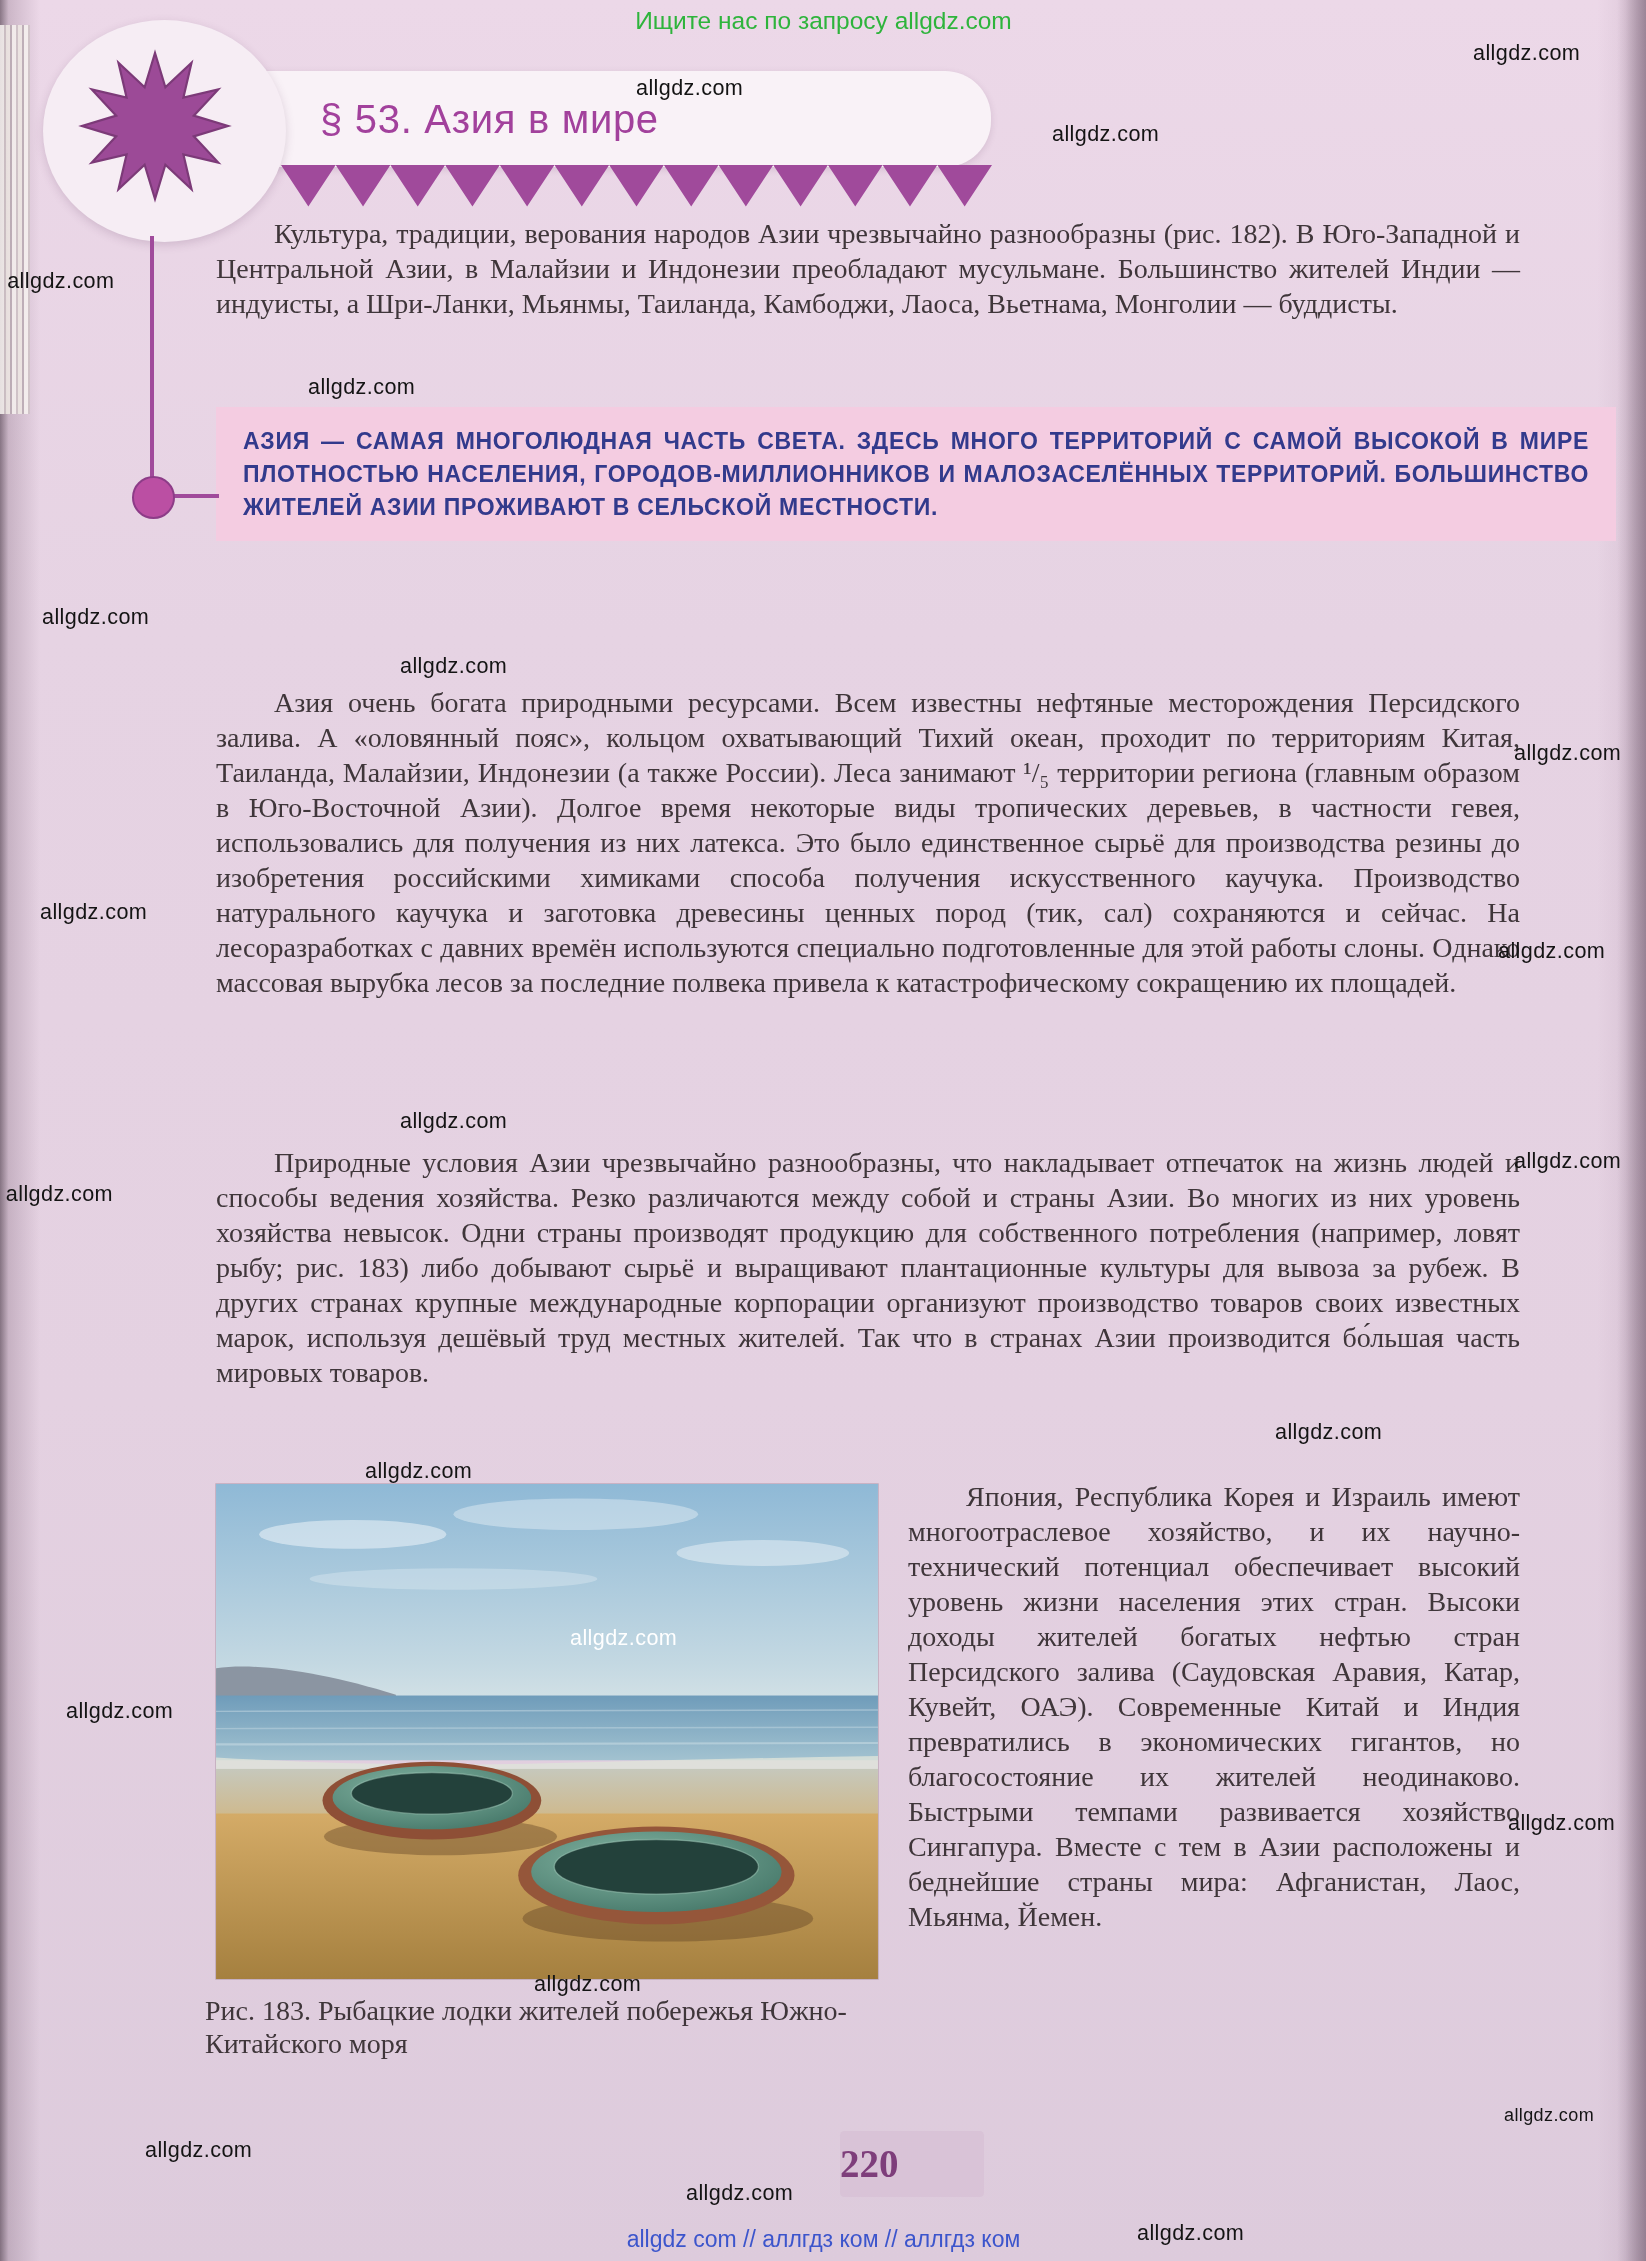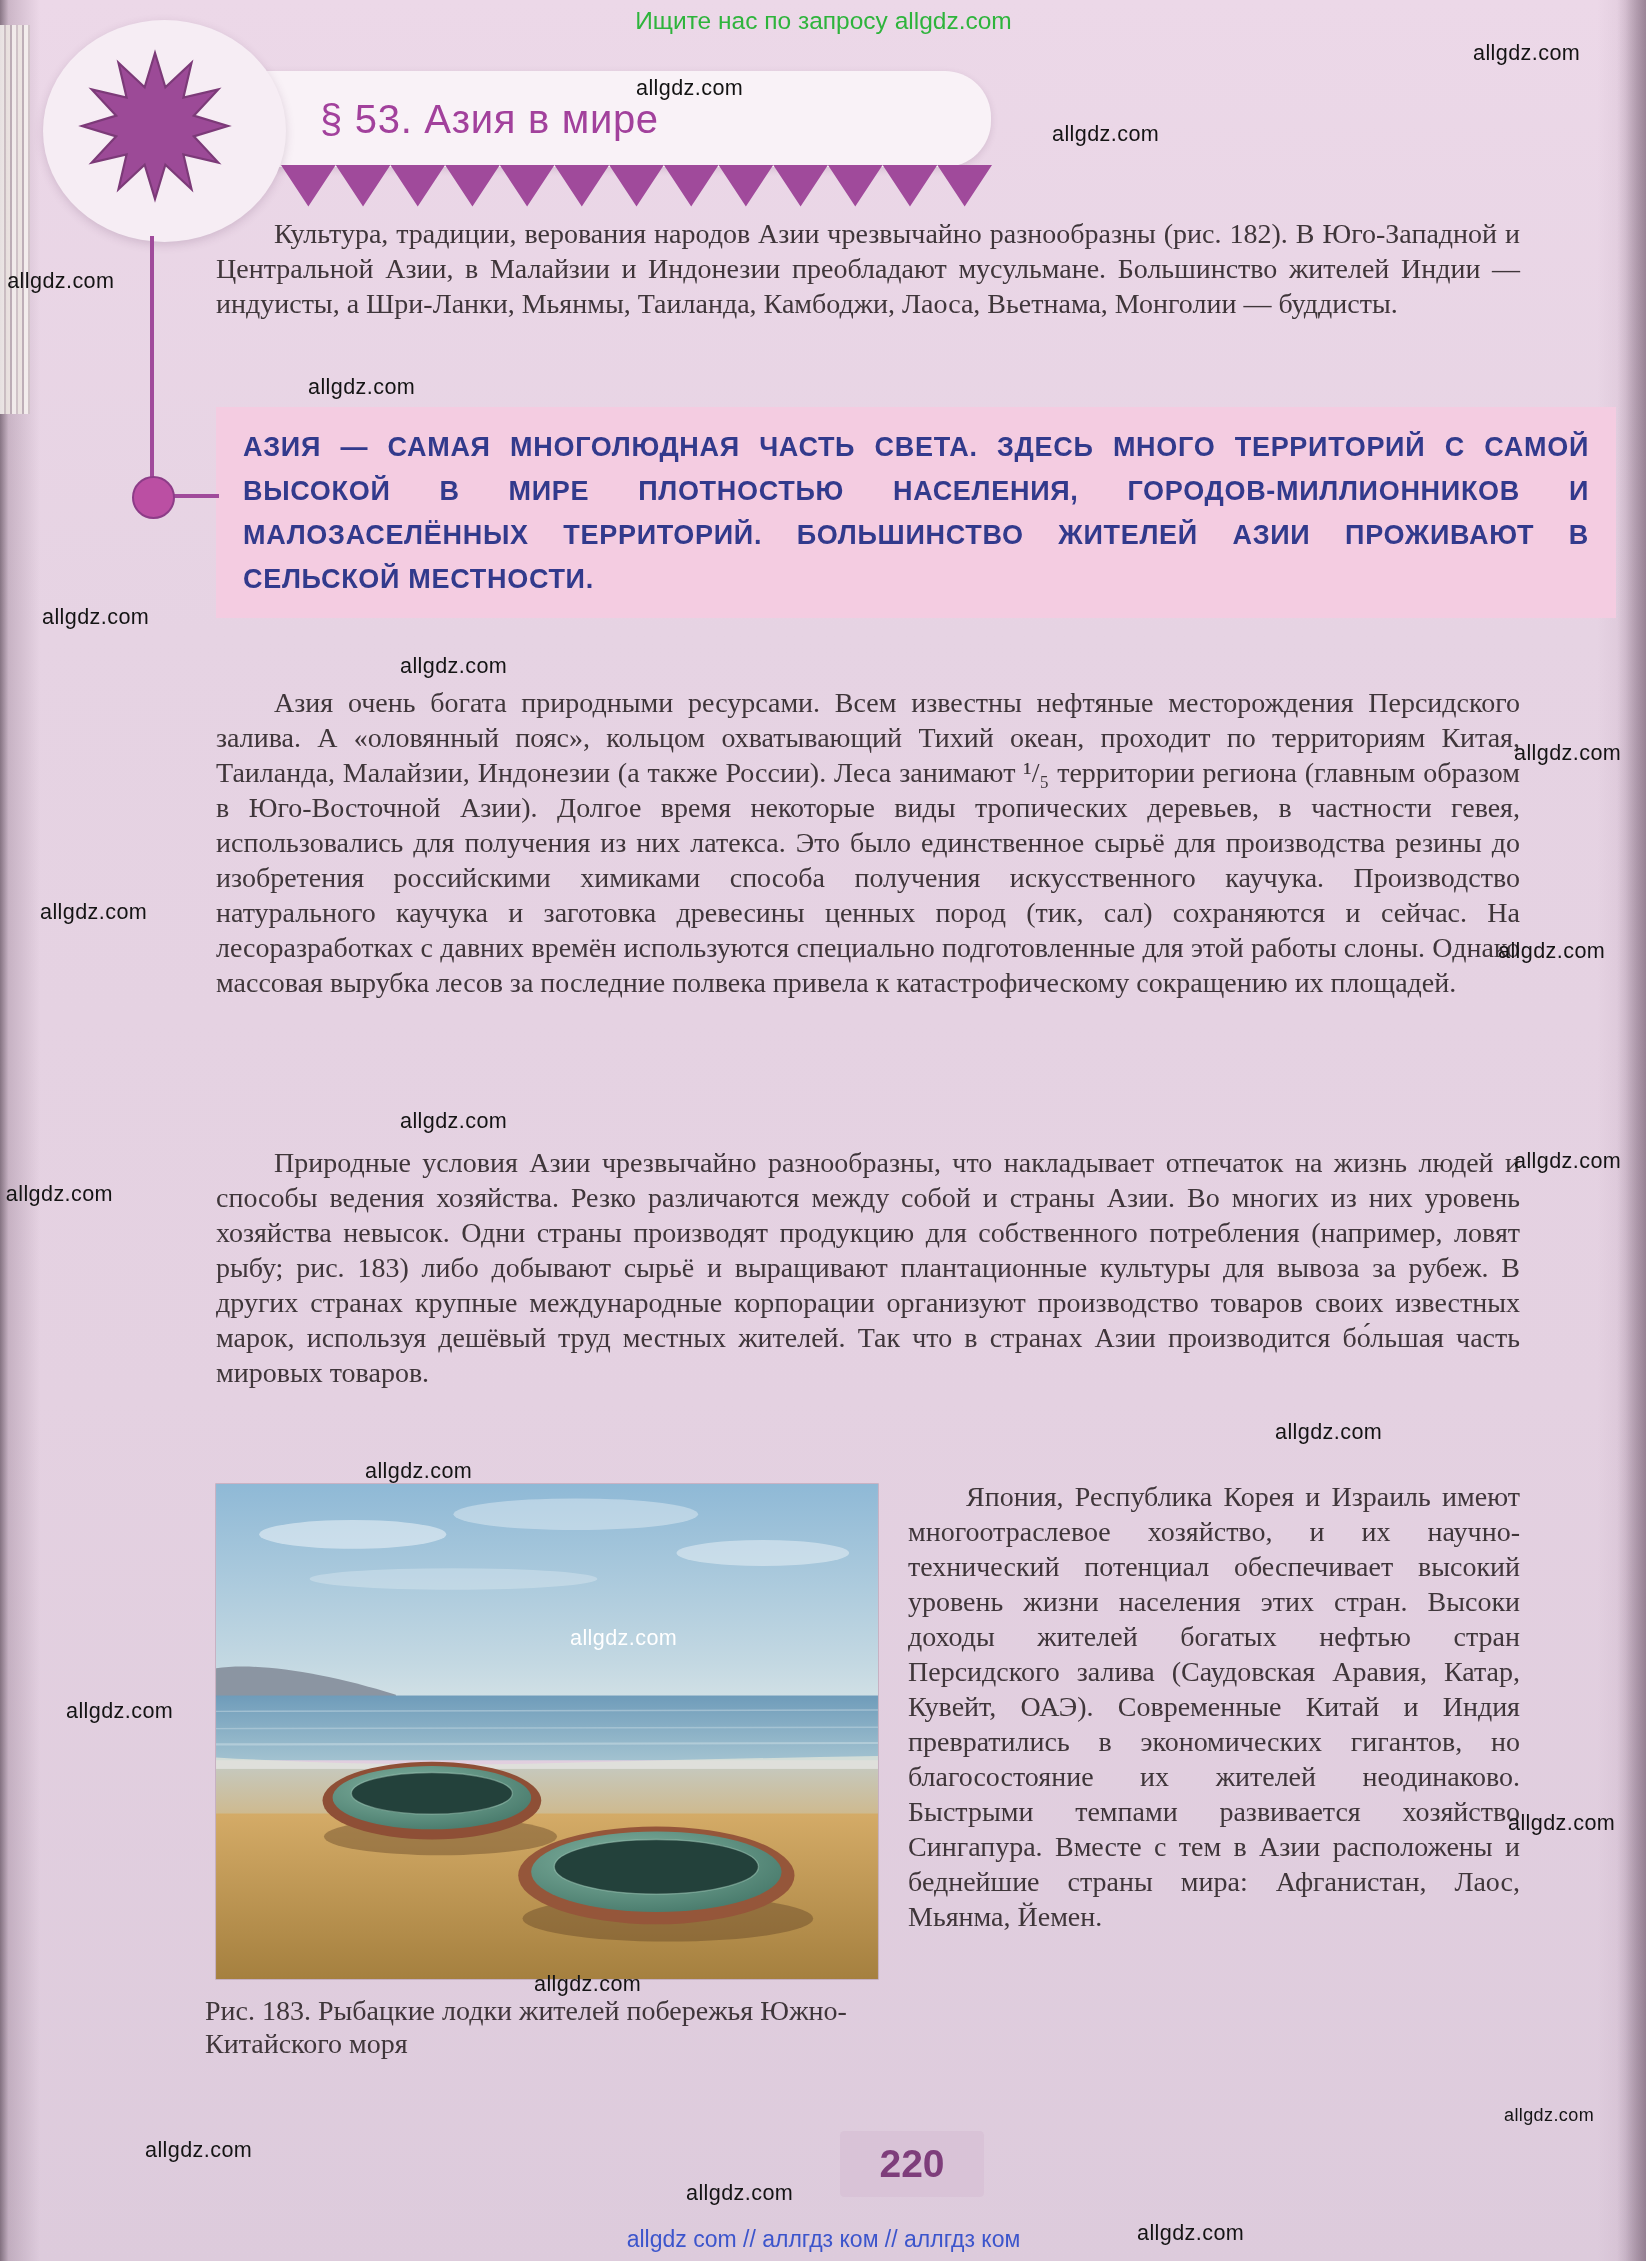--- a/index.html
+++ b/index.html
@@ -49,35 +49,35 @@
   .para { position:absolute; font-size:28px; line-height:35px; color:#3f363a;
     text-align:justify; text-indent:58px; }
   .intro-para   { left:216px; top:216px;  width:1304px; }
   .res-para     { left:216px; top:685px;  width:1304px; }
   .cond-para    { left:216px; top:1145px; width:1304px; }
   .econ-para    { left:908px; top:1479px; width:612px; }
 
   .key-box { position:absolute; left:216px; top:407px; width:1400px; box-sizing:border-box;
     background:#f4cce1; padding:18px 27px 16.5px 27px; z-index:4;
     font-family:"Liberation Sans","DejaVu Sans",sans-serif; font-weight:bold;
-    font-size:27px; line-height:44px; letter-spacing:0.7px; color:#323a8c; text-align:justify; }
+    font-size:23px; line-height:33px; letter-spacing:0.7px; color:#323a8c; text-align:justify; }
 
   .sec-heading { position:absolute; left:216px; top:633px; width:1304px; text-align:center;
     font-weight:bold; font-size:29px; color:#342c2f; }
 
   
   .photo { position:absolute; left:216px; top:1484px; width:662px; height:495px; z-index:4;
     box-shadow:0 0 0 0.7px rgba(120,90,110,.35); }
   .photo svg { display:block; }
   .caption { position:absolute; left:205px; top:1994px; width:662px;
     font-size:28px; line-height:33px; color:#3f363a; }
 
   .pagenum-tab { position:absolute; left:840px; top:2131px; width:144px; height:66px; z-index:4;
-    background:#d9c3d7; border-radius:4.3px; text-align:center; line-height:66px;
-    font-family:Liberation Sans, sans-serif; font-weight:bold;
+    background:#d9c3d7; border-radius:4.3px; line-height:66px;
+    font-family:Liberation Serif, serif; font-weight:bold;
     font-size:39px; color:#7e3e7b; }
 </style>
 </head>
 <body>
 
 <div class="page">
 
   <div class="edge-lines"></div>
   <div class="right-edge"></div>
 

